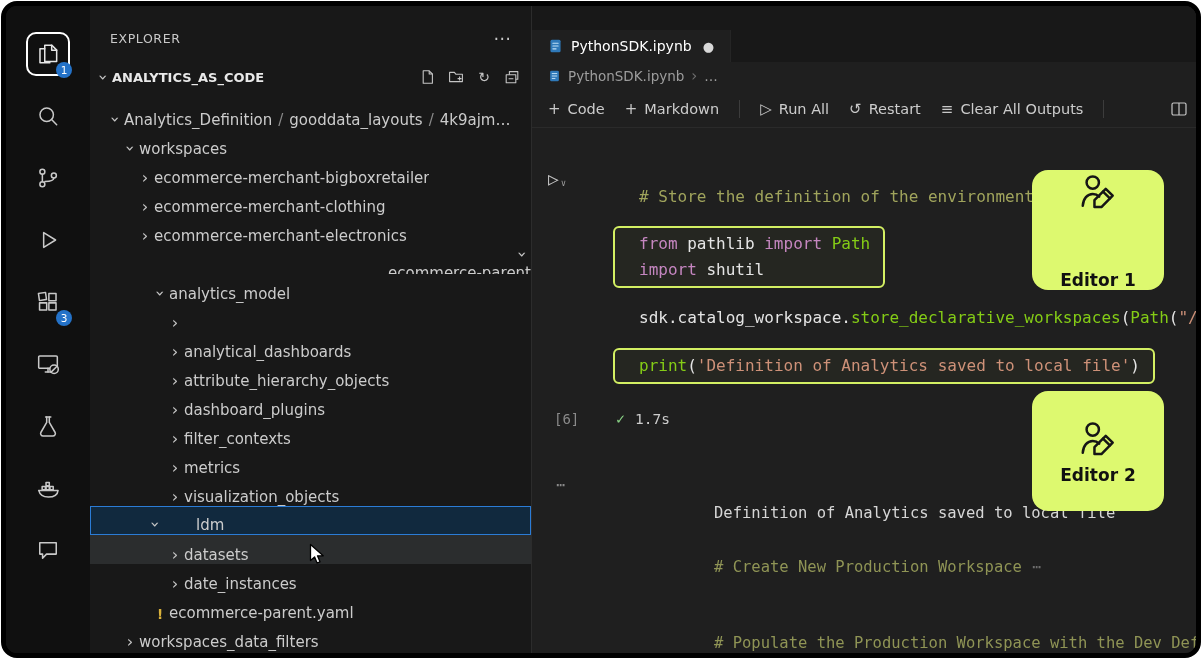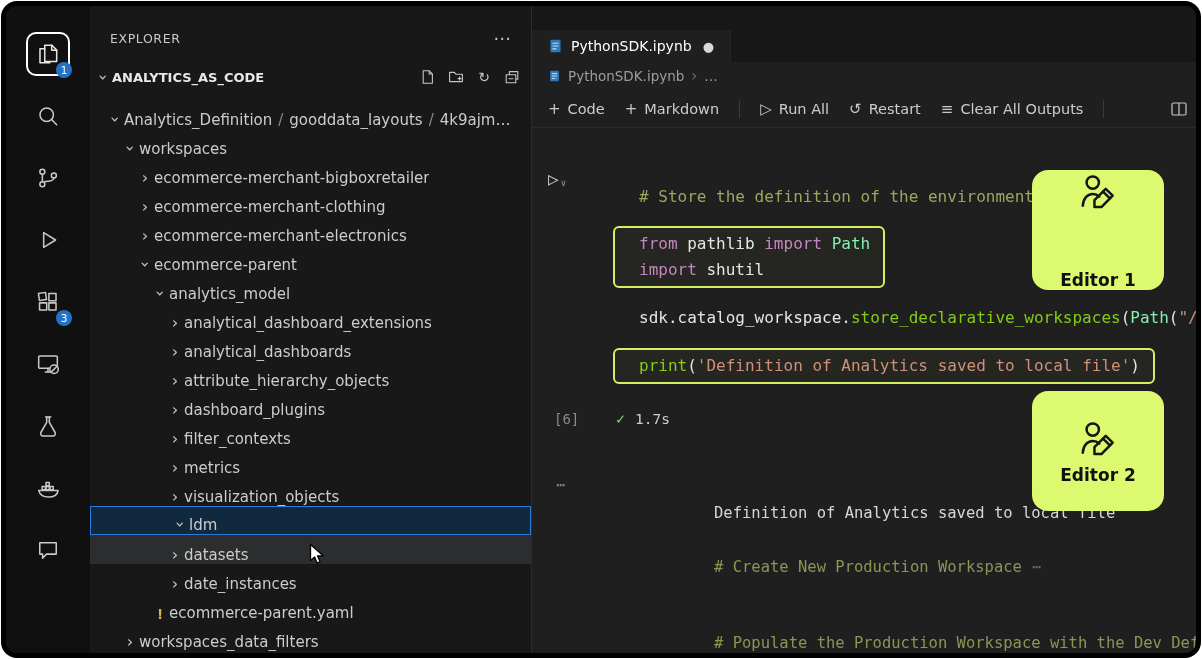--- a/index.html
+++ b/index.html
@@ -61,21 +61,21 @@
   .exec .chk{color:#89d185;font-size:15px;}
   .outrow{position:relative;height:28px;line-height:28px;margin-left:-26px;color:#d6d6d6;font-size:15.5px;white-space:pre;}
   .outrow .handle{position:absolute;left:-46px;color:#8a8a8a;letter-spacing:1px;cursor:pointer;}
   .mdrow{height:28px;line-height:28px;margin-left:-26px;color:#8f9455;white-space:pre;font-size:15.5px;cursor:pointer;}
   .mdrow .ell{color:#6e6e6e;margin-left:10px;}
   .mt55{margin-top:55px}.mt15{margin-top:15px}.mt16{margin-top:16px}.mt21{margin-top:21px}
   .mt10{margin-top:10px}.mt54{margin-top:54px}.mt48{margin-top:48px}
   .tk-comment{color:#a0a45c}
   .tk-kw{color:#c586c0}
   .tk-plain{color:#e5e5e5}
-  .tk-type{color:#86efac}
+  .tk-type{color:#84cc16}
   .tk-func{color:#84cc16}
   .tk-str{color:#ce9178}
 
   
   .callout{position:absolute;right:32px;width:132px;height:120px;background:#ddf96f;border-radius:16px;display:flex;flex-direction:column;align-items:center;justify-content:center;gap:6px;color:#111;z-index:5;}
   .callout .clabel{font-weight:bold;font-size:17px;}
   .c1{top:164px;justify-content:space-between;}
   .c2{top:385px;}
   .cursor{position:absolute;z-index:9;left:303px;top:537px;pointer-events:none;}
 </style>
@@ -223,31 +223,30 @@
             <span class="lbl">ecommerce-merchant-bigboxretailer</span>
           </div>
           <div class="row" style="padding-left: 46px;">
             <span class="chev">›</span>
             <span class="lbl">ecommerce-merchant-clothing</span>
           </div>
           <div class="row" style="padding-left: 46px;">
             <span class="chev">›</span>
             <span class="lbl">ecommerce-merchant-electronics</span>
           </div>
-          <div class="row" style="padding-left: 46px;">
+          <div class="row" style="padding-left: 46px; flex-direction: column;">
             <span class="chev exp">›</span>
             <span class="lbl">ecommerce-parent</span>
           </div>
           <div class="row" style="padding-left: 61px;">
             <span class="chev exp">›</span>
             <span class="lbl">analytics_model</span>
           </div>
           <div class="row" style="padding-left: 76px;">
             <span class="chev">›</span>
-            <span class="lbl">analytical_dashboard_extensions</span>
           </div>
           <div class="row" style="padding-left: 76px;">
             <span class="chev">›</span>
             <span class="lbl">analytical_dashboards</span>
           </div>
           <div class="row" style="padding-left: 76px;">
             <span class="chev">›</span>
             <span class="lbl">attribute_hierarchy_objects</span>
           </div>
           <div class="row" style="padding-left: 76px;">
@@ -259,21 +258,21 @@
             <span class="lbl">filter_contexts</span>
           </div>
           <div class="row" style="padding-left: 76px;">
             <span class="chev">›</span>
             <span class="lbl">metrics</span>
           </div>
           <div class="row" style="padding-left: 76px;">
             <span class="chev">›</span>
             <span class="lbl">visualization_objects</span>
           </div>
-          <div class="row sel" style="padding-left: 80px;">
+          <div class="row sel" style="padding-left: 55px; gap: 32px;">
             <span class="chev exp">›</span>
             <span class="lbl">ldm</span>
           </div>
           <div class="row hov" style="padding-left: 76px;">
             <span class="chev">›</span>
             <span class="lbl">datasets</span>
           </div>
           <div class="row" style="padding-left: 76px;">
             <span class="chev">›</span>
             <span class="lbl">date_instances</span>

